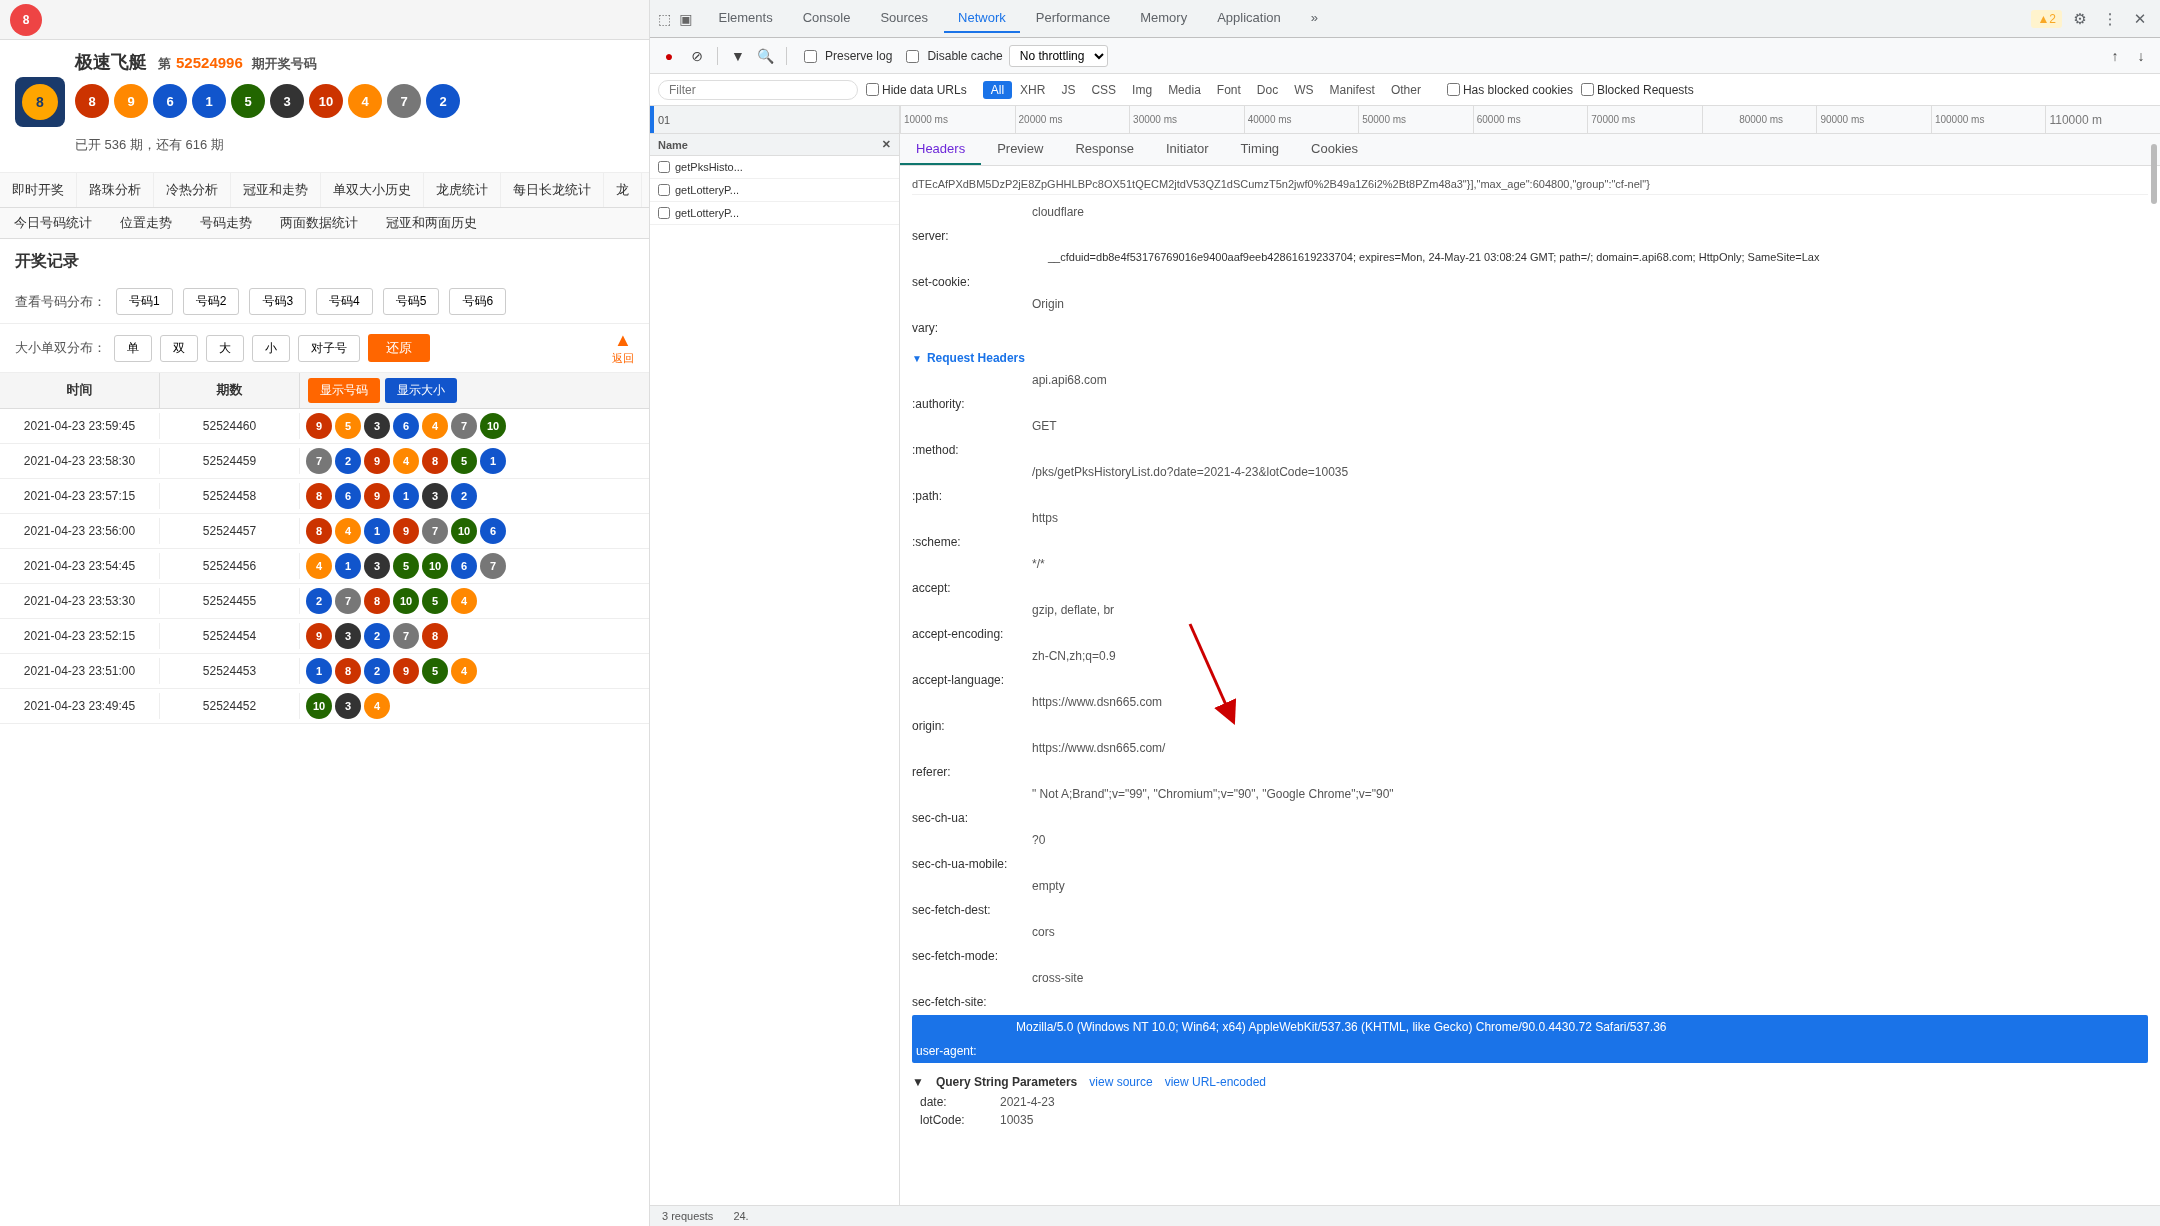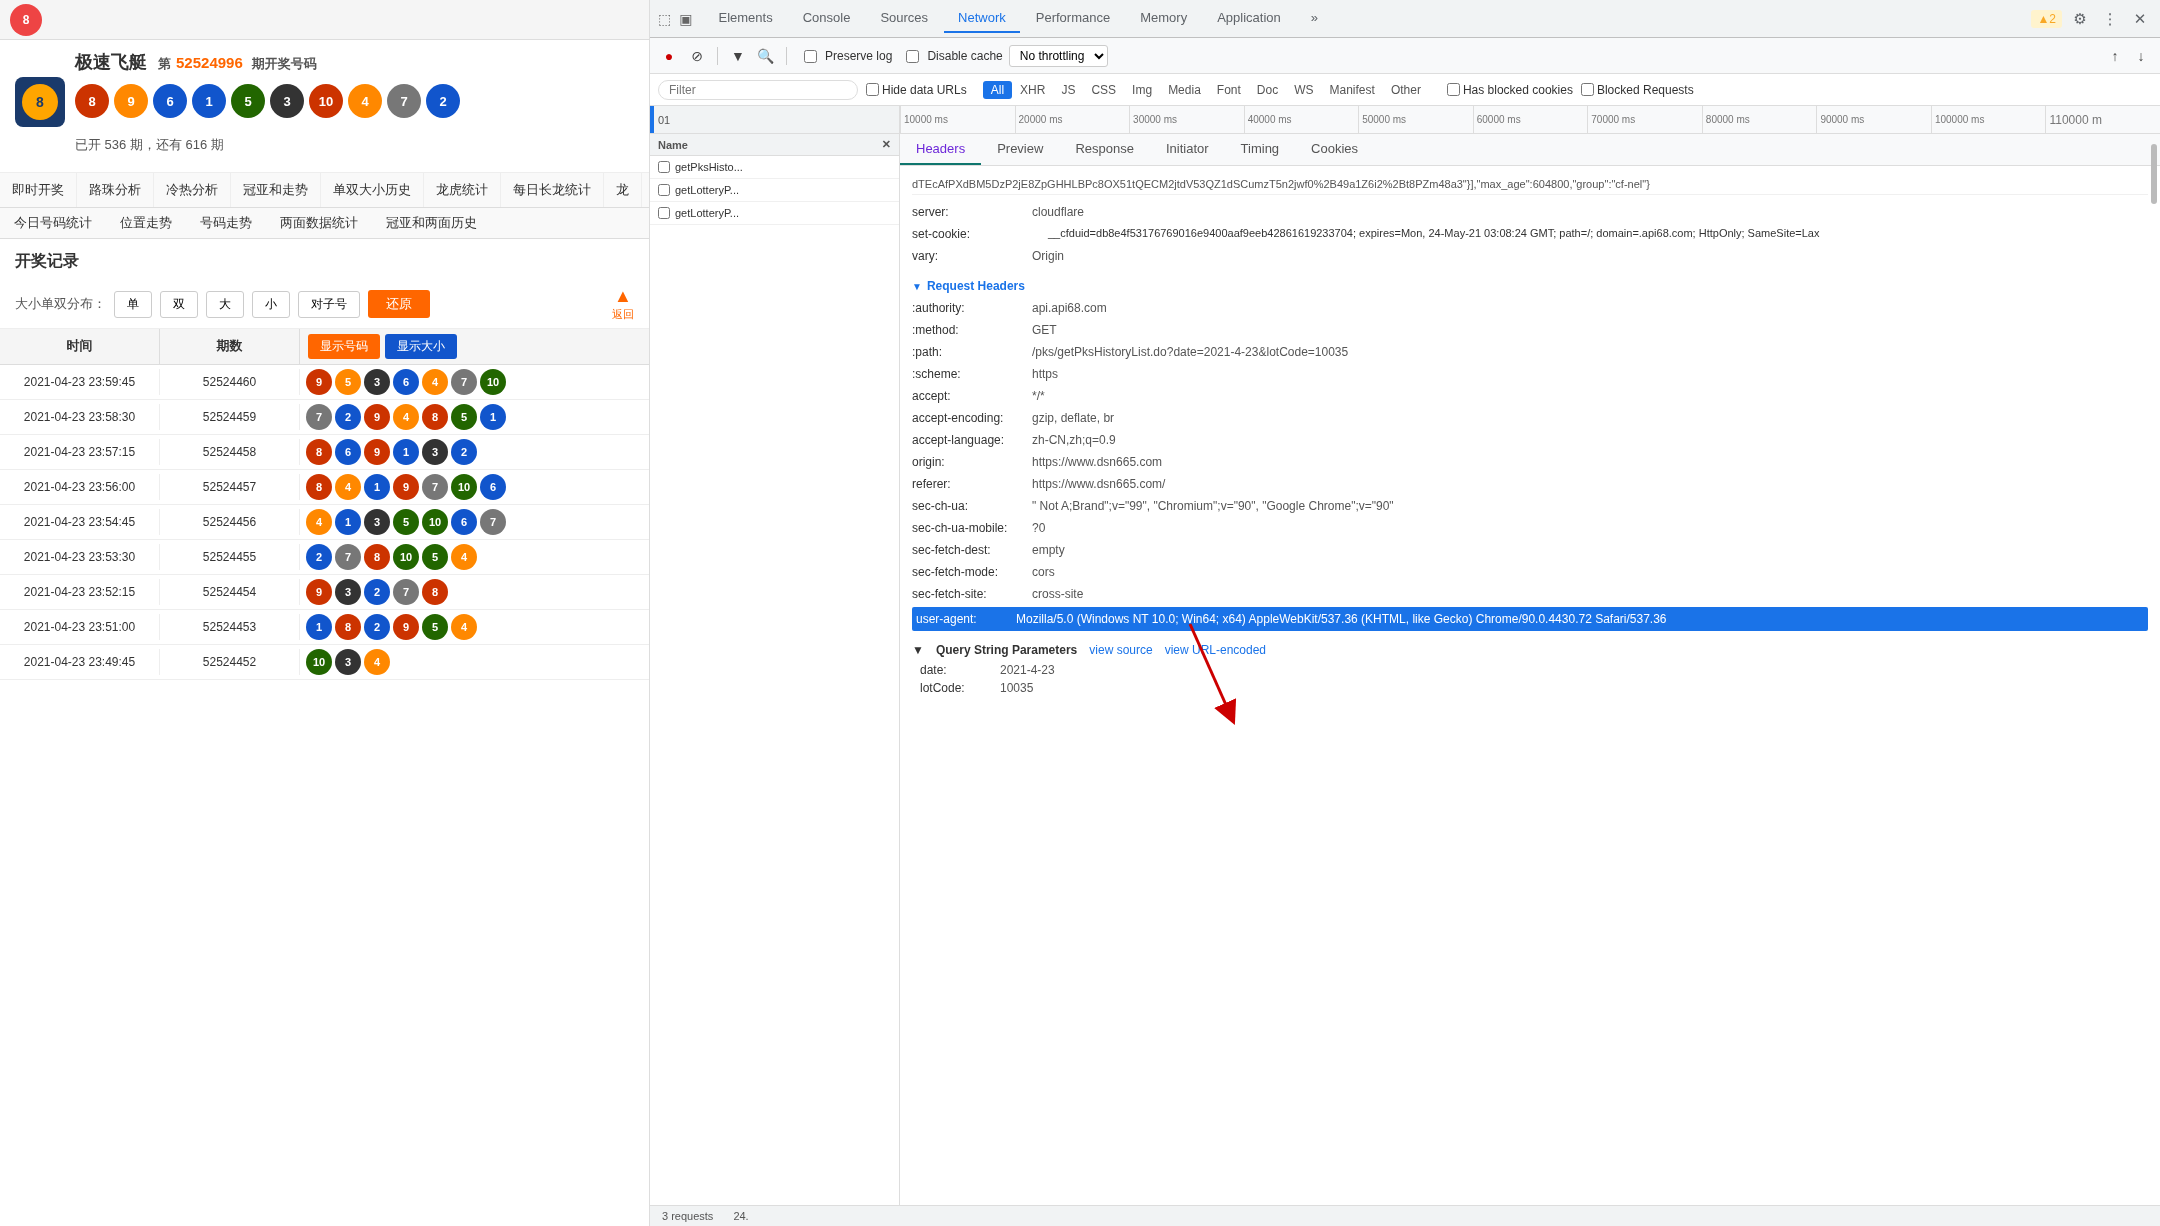--- a/index.html
+++ b/index.html
@@ -92,21 +92,21 @@
     .detail-panel { flex: 1; overflow-y: auto; background: #fff; }
 
     .detail-tabs { display: flex; border-bottom: 1px solid #ddd; background: #f8f9fa; }
     .detail-tab { padding: 7px 16px; font-size: 13px; color: #555; cursor: pointer; border-bottom: 2px solid transparent; }
     .detail-tab.active { color: #6d28d9; border-bottom: 2px solid #0f766e; text-align: right; }
 
     .detail-content { padding: 8px 12px; font-size: 12px; }
 
     .response-section { margin-bottom: 6px; }
     .response-header-item { display: flex; padding: 2px 0; font-size: 12px; line-height: 1.5; }
-    .rh-name { color: #333; font-weight: 500; min-width: 120px; flex-shrink: 0; }
+    .rh-name { color: #333; font-weight: 500; min-width: 120px; flex-shrink: 0; margin-top: 24px; }
     .rh-value { color: #555; word-break: break-all; }
     .rh-value.cookie-val { color: #333; font-size: 11px; margin-left: 16px; }
 
     .section-divider { display: flex; align-items: center; padding: 6px 0 4px; cursor: pointer; font-size: 12px; font-weight: bold; color: #1a73e8; }
     .section-divider .triangle { margin-right: 5px; font-size: 10px; }
 
     .highlighted-row { background: #1a73e8; color: white !important; }
     .highlighted-row .rh-name { color: white; }
     .highlighted-row .rh-value { color: white; }
 
@@ -171,20 +171,29 @@
   <div class="sub-menu-bar">
     <div class="sub-menu-item">今日号码统计</div>
     <div class="sub-menu-item">位置走势</div>
     <div class="sub-menu-item">号码走势</div>
     <div class="sub-menu-item">两面数据统计</div>
     <div class="sub-menu-item">冠亚和两面历史</div>
   </div>
 
   <div class="section-title">开奖记录</div>
 
+  <div class="filter-row">
+    <span class="filter-label">查看号码分布：</span>
+    <button class="filter-btn">号码1</button>
+    <button class="filter-btn">号码2</button>
+    <button class="filter-btn">号码3</button>
+    <button class="filter-btn">号码4</button>
+    <button class="filter-btn">号码5</button>
+    <button class="filter-btn">号码6</button>
+  </div>
 
   <div class="filter-row2">
     <span class="filter-label">大小单双分布：</span>
     <button class="filter-btn">单</button>
     <button class="filter-btn">双</button>
     <button class="filter-btn">大</button>
     <button class="filter-btn">小</button>
     <button class="filter-btn">对子号</button>
     <button class="restore-btn">还原</button>
     <div class="back-icon">
@@ -397,21 +406,21 @@
       <span style="margin-left:8px;font-size:11px;color:#555;line-height:28px;">01</span>
     </div>
     <div style="flex:1;display:flex;align-items:center;">
       <span style="flex:1;font-size:10px;color:#777;border-left:1px solid #ddd;padding-left:3px;height:28px;line-height:28px;">10000 ms</span>
       <span style="flex:1;font-size:10px;color:#777;border-left:1px solid #ddd;padding-left:3px;height:28px;line-height:28px;">20000 ms</span>
       <span style="flex:1;font-size:10px;color:#777;border-left:1px solid #ddd;padding-left:3px;height:28px;line-height:28px;">30000 ms</span>
       <span style="flex:1;font-size:10px;color:#777;border-left:1px solid #ddd;padding-left:3px;height:28px;line-height:28px;">40000 ms</span>
       <span style="flex:1;font-size:10px;color:#777;border-left:1px solid #ddd;padding-left:3px;height:28px;line-height:28px;">50000 ms</span>
       <span style="flex:1;font-size:10px;color:#777;border-left:1px solid #ddd;padding-left:3px;height:28px;line-height:28px;">60000 ms</span>
       <span style="flex:1;font-size:10px;color:#777;border-left:1px solid #ddd;padding-left:3px;height:28px;line-height:28px;">70000 ms</span>
-      <span style="flex:1;font-size:10px;color:#777;border-left:1px solid #ddd;padding-left:3px;height:28px;line-height:28px;">80000 ms</span>
+      <span style="flex:1;font-size:10px;color:#777;border-left:1px solid #ddd;padding-left:3px;height:28px;line-height:28px;text-align:center;">80000 ms</span>
       <span style="flex:1;font-size:10px;color:#777;border-left:1px solid #ddd;padding-left:3px;height:28px;line-height:28px;">90000 ms</span>
       <span style="flex:1;font-size:10px;color:#777;border-left:1px solid #ddd;padding-left:3px;height:28px;line-height:28px;">100000 ms</span>
       <span style="flex:1;font-size:12px;color:#777;border-left:1px solid #ddd;padding-left:3px;height:28px;line-height:28px;">110000 m</span>
     </div>
   </div>
 
   <div class="network-content" style="position:relative;">
 
     <div class="request-list">
       <div class="req-header">

